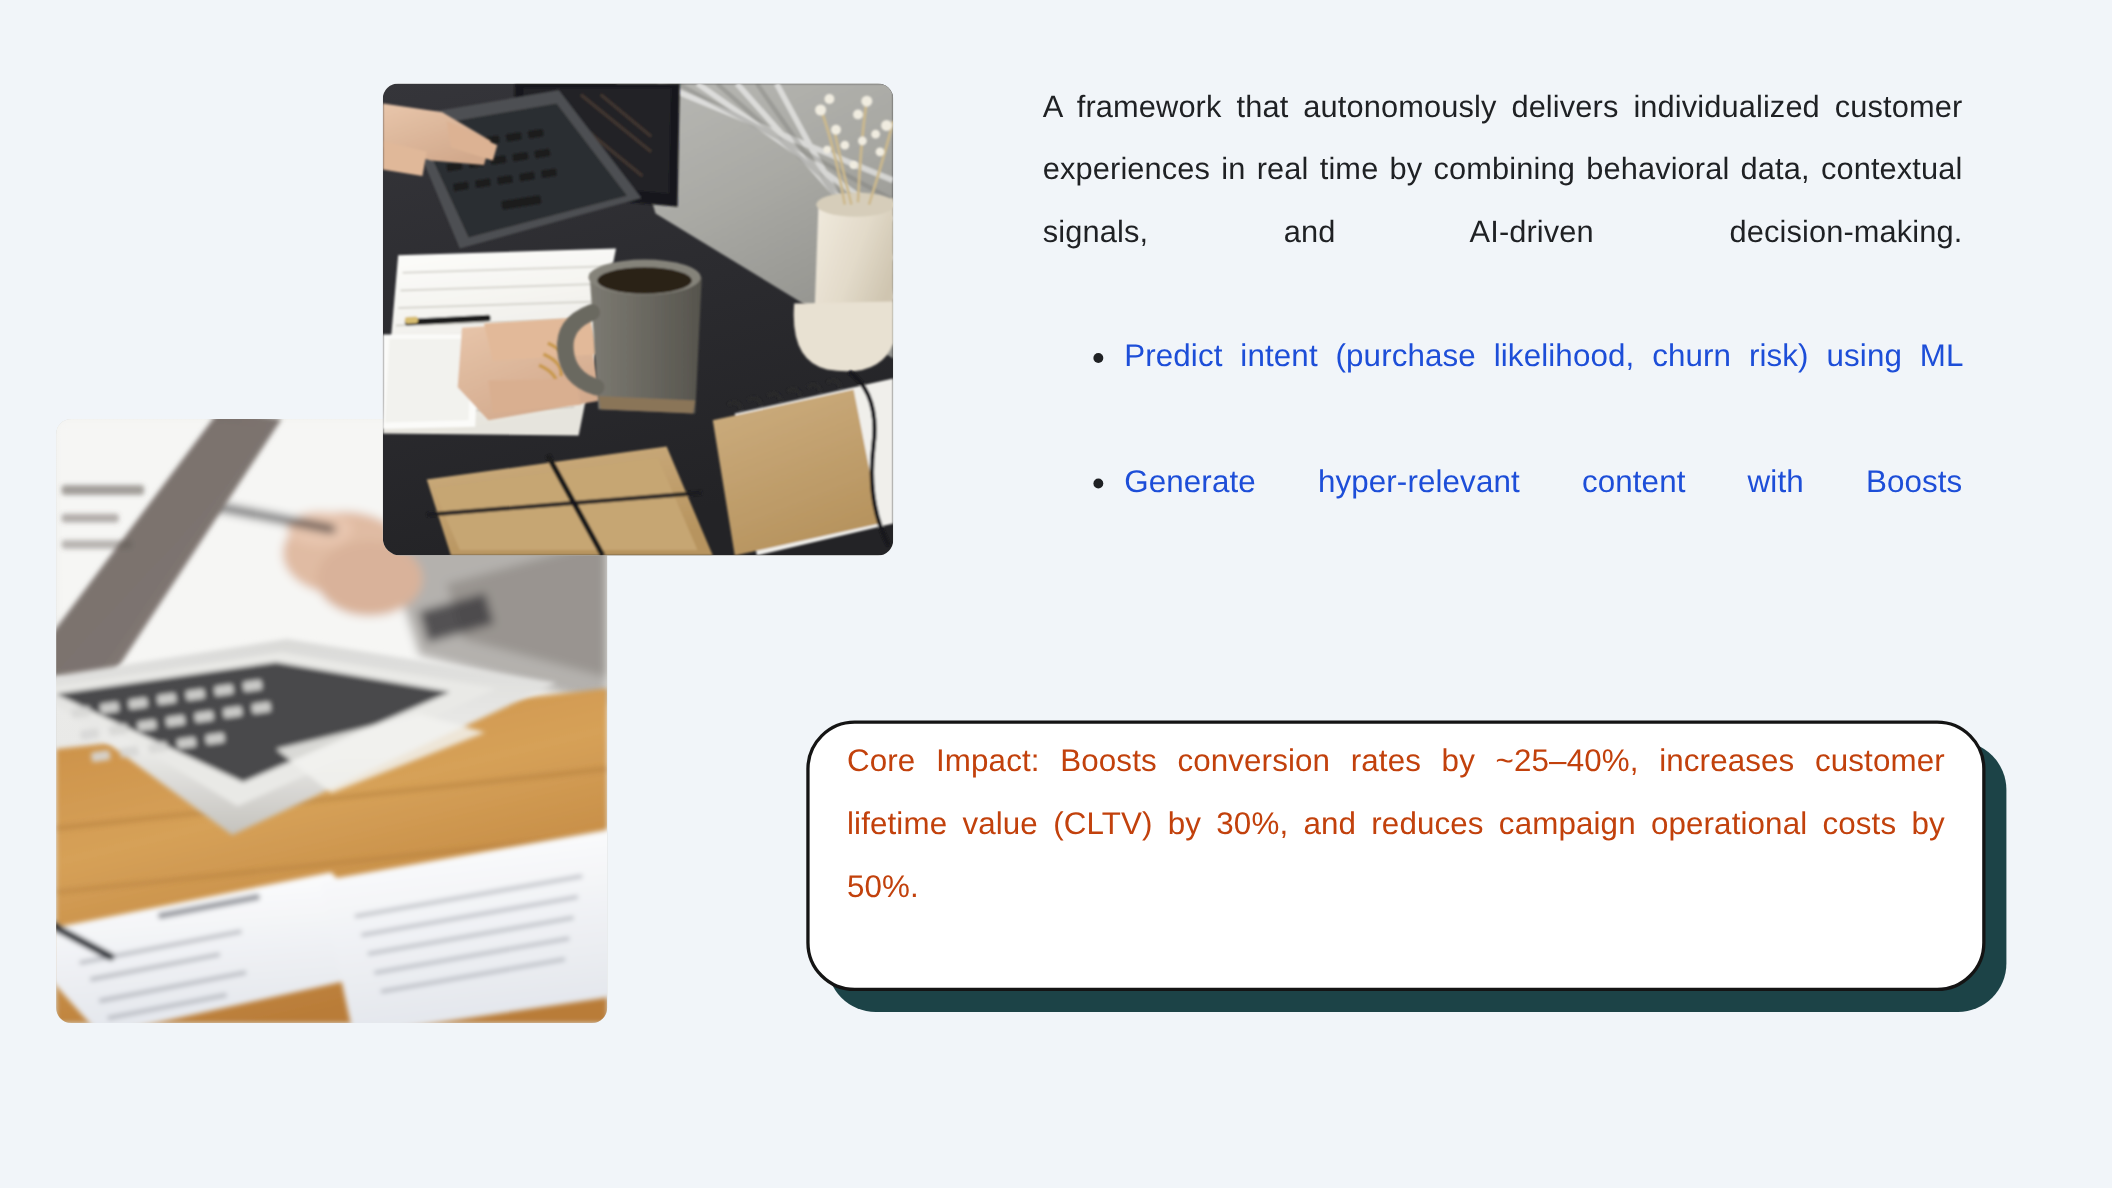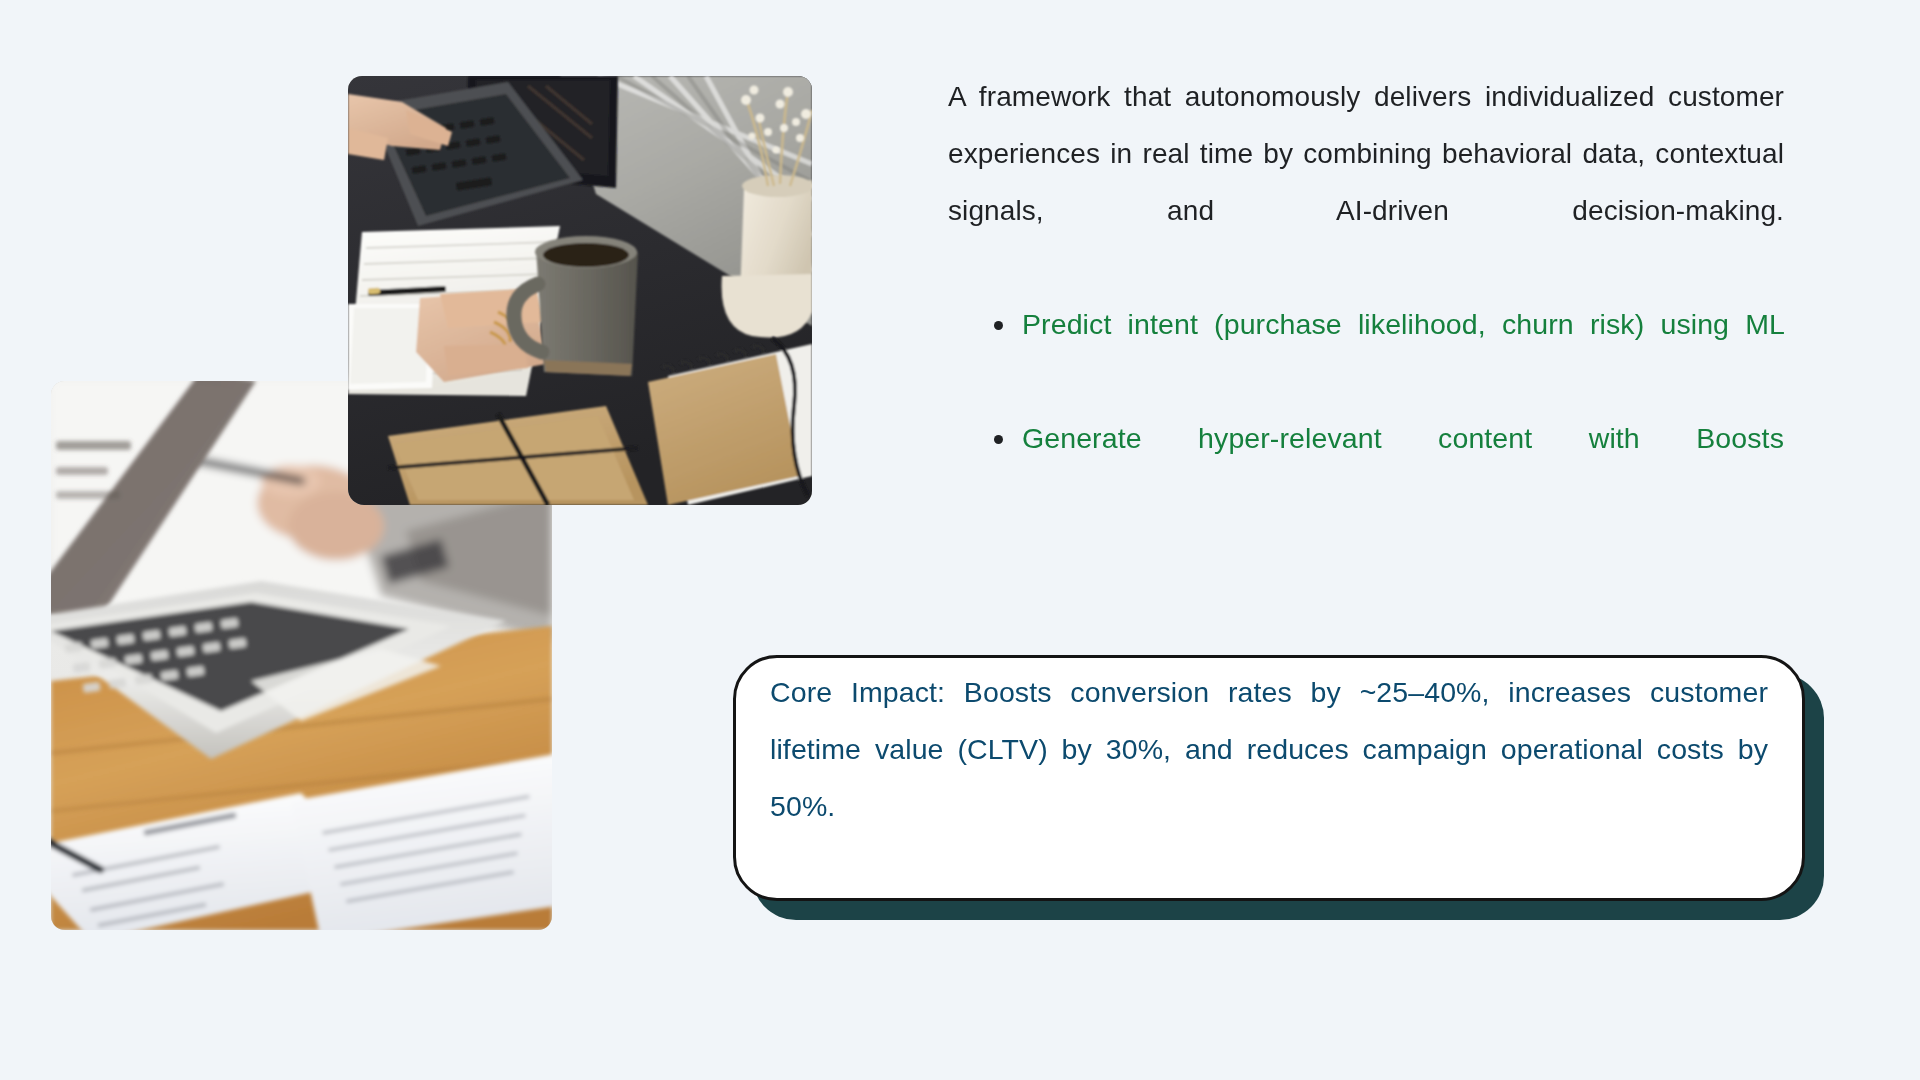--- a/index.html
+++ b/index.html
@@ -74,21 +74,21 @@
   .bullet-list {
     list-style: none;
     margin-top: 0px;
     padding-left: 46px;
   }
 
   .bullet-list li {
     position: relative;
     font-size: 28.5px;
     line-height: 57px;
-    color: #15803d;
+    color: #1d4ed8;
     text-align: justify;
     text-justify: inter-word;
     padding-left: 28px;
     letter-spacing: 0.1px;
   }
 
   .bullet-list li .bullet-dot {
     position: absolute;
     left: 0;
     top: 25px;
@@ -138,21 +138,21 @@
     border-radius: 44px;
     z-index: 2;
     display: flex;
     align-items: center;
     padding: 0 34px;
   }
 
   .callout-text {
     font-size: 28.5px;
     line-height: 57px;
-    color: #0c4a6e;
+    color: #c2410c;
     text-align: justify;
     text-justify: inter-word;
     letter-spacing: 0.1px;
     width: 100%;
   }
   .callout-text::after {
     content: "";
     display: inline-block;
     width: 100%;
   }

